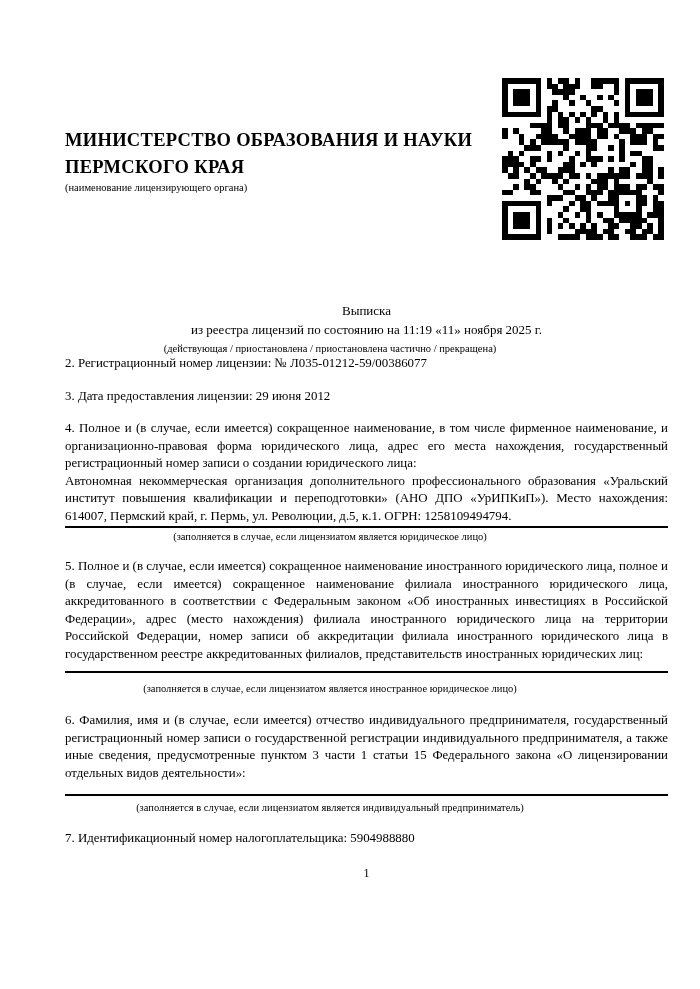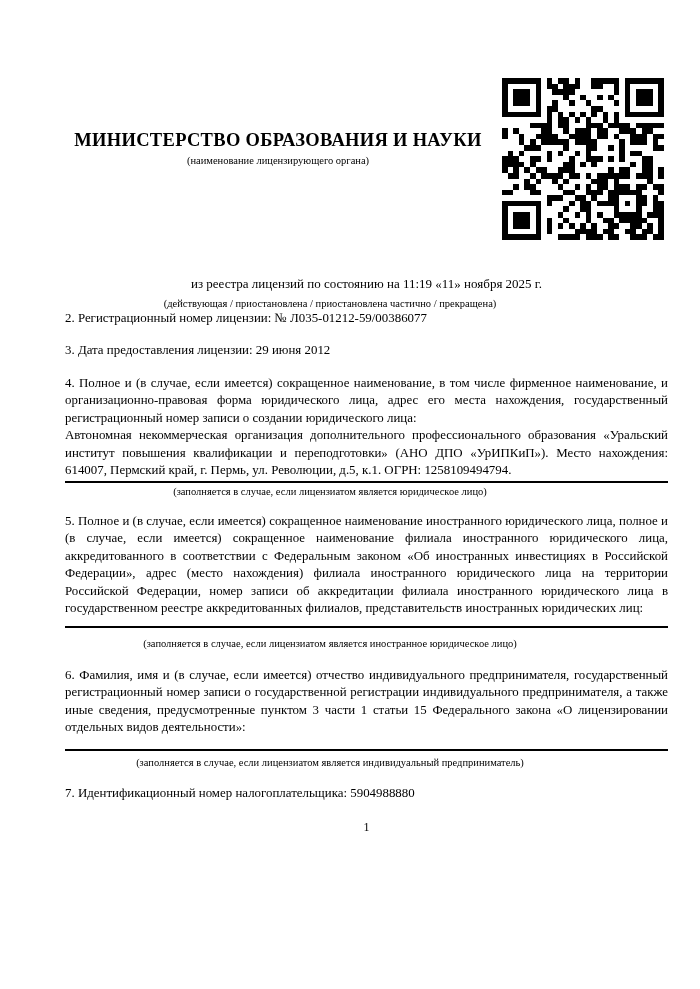--- a/index.html
+++ b/index.html
@@ -7,21 +7,21 @@
     position:relative;
     width:700px; height:989px;
     background:#ffffff;
     color:#000000;
     font-family:"Liberation Serif", serif;
     box-sizing:border-box;
     padding:0 32px 0 65px;
     overflow:hidden;
   }
   
-  .ministry { margin-top:127px; width:426px; text-align:center; }
+  .ministry { margin-top:127px; width:426px; text-align:left; }
   .ministry-line { font-size:18.5px; line-height:27px; font-weight:700; letter-spacing:.3px; white-space:nowrap; }
   .ministry-caption { font-size:10.5px; line-height:14px; }
   .qr-box { position:absolute; left:502px; top:78px; width:162px; height:162px; }
   .qr-box svg { width:162px; height:162px; display:block; }
 
   
   .doc-title { margin-top:107px; width:603px; text-align:center; font-size:13px; line-height:18.5px; }
 
   
   .item { width:603px; font-size:12.9px; line-height:17.5px; }
@@ -51,24 +51,26 @@
 <div class="page">
 
   <div class="qr-box">
     <svg id="qr-svg" viewBox="0 0 29 29" shape-rendering="crispEdges" xmlns="http://www.w3.org/2000/svg">
         <path d="M0 0h1v1h-1zM1 0h1v1h-1zM2 0h1v1h-1zM3 0h1v1h-1zM4 0h1v1h-1zM5 0h1v1h-1zM6 0h1v1h-1zM8 0h1v1h-1zM10 0h1v1h-1zM11 0h1v1h-1zM13 0h1v1h-1zM16 0h1v1h-1zM17 0h1v1h-1zM18 0h1v1h-1zM19 0h1v1h-1zM20 0h1v1h-1zM22 0h1v1h-1zM23 0h1v1h-1zM24 0h1v1h-1zM25 0h1v1h-1zM26 0h1v1h-1zM27 0h1v1h-1zM28 0h1v1h-1zM0 1h1v1h-1zM6 1h1v1h-1zM8 1h1v1h-1zM9 1h1v1h-1zM11 1h1v1h-1zM12 1h1v1h-1zM13 1h1v1h-1zM16 1h1v1h-1zM17 1h1v1h-1zM20 1h1v1h-1zM22 1h1v1h-1zM28 1h1v1h-1zM0 2h1v1h-1zM2 2h1v1h-1zM3 2h1v1h-1zM4 2h1v1h-1zM6 2h1v1h-1zM9 2h1v1h-1zM10 2h1v1h-1zM11 2h1v1h-1zM12 2h1v1h-1zM20 2h1v1h-1zM22 2h1v1h-1zM24 2h1v1h-1zM25 2h1v1h-1zM26 2h1v1h-1zM28 2h1v1h-1zM0 3h1v1h-1zM2 3h1v1h-1zM3 3h1v1h-1zM4 3h1v1h-1zM6 3h1v1h-1zM11 3h1v1h-1zM14 3h1v1h-1zM17 3h1v1h-1zM19 3h1v1h-1zM22 3h1v1h-1zM24 3h1v1h-1zM25 3h1v1h-1zM26 3h1v1h-1zM28 3h1v1h-1zM0 4h1v1h-1zM2 4h1v1h-1zM3 4h1v1h-1zM4 4h1v1h-1zM6 4h1v1h-1zM9 4h1v1h-1zM12 4h1v1h-1zM15 4h1v1h-1zM20 4h1v1h-1zM22 4h1v1h-1zM24 4h1v1h-1zM25 4h1v1h-1zM26 4h1v1h-1zM28 4h1v1h-1zM0 5h1v1h-1zM6 5h1v1h-1zM8 5h1v1h-1zM9 5h1v1h-1zM16 5h1v1h-1zM17 5h1v1h-1zM22 5h1v1h-1zM28 5h1v1h-1zM0 6h1v1h-1zM1 6h1v1h-1zM2 6h1v1h-1zM3 6h1v1h-1zM4 6h1v1h-1zM5 6h1v1h-1zM6 6h1v1h-1zM8 6h1v1h-1zM10 6h1v1h-1zM12 6h1v1h-1zM14 6h1v1h-1zM16 6h1v1h-1zM18 6h1v1h-1zM20 6h1v1h-1zM22 6h1v1h-1zM23 6h1v1h-1zM24 6h1v1h-1zM25 6h1v1h-1zM26 6h1v1h-1zM27 6h1v1h-1zM28 6h1v1h-1zM8 7h1v1h-1zM10 7h1v1h-1zM11 7h1v1h-1zM13 7h1v1h-1zM15 7h1v1h-1zM18 7h1v1h-1zM20 7h1v1h-1zM5 8h1v1h-1zM6 8h1v1h-1zM7 8h1v1h-1zM8 8h1v1h-1zM10 8h1v1h-1zM11 8h1v1h-1zM15 8h1v1h-1zM16 8h1v1h-1zM17 8h1v1h-1zM19 8h1v1h-1zM20 8h1v1h-1zM21 8h1v1h-1zM22 8h1v1h-1zM24 8h1v1h-1zM25 8h1v1h-1zM26 8h1v1h-1zM27 8h1v1h-1zM28 8h1v1h-1zM0 9h1v1h-1zM2 9h1v1h-1zM7 9h1v1h-1zM8 9h1v1h-1zM11 9h1v1h-1zM13 9h1v1h-1zM14 9h1v1h-1zM15 9h1v1h-1zM17 9h1v1h-1zM18 9h1v1h-1zM21 9h1v1h-1zM22 9h1v1h-1zM23 9h1v1h-1zM25 9h1v1h-1zM26 9h1v1h-1zM0 10h1v1h-1zM3 10h1v1h-1zM6 10h1v1h-1zM7 10h1v1h-1zM8 10h1v1h-1zM9 10h1v1h-1zM12 10h1v1h-1zM13 10h1v1h-1zM14 10h1v1h-1zM15 10h1v1h-1zM17 10h1v1h-1zM18 10h1v1h-1zM20 10h1v1h-1zM23 10h1v1h-1zM24 10h1v1h-1zM25 10h1v1h-1zM27 10h1v1h-1zM28 10h1v1h-1zM3 11h1v1h-1zM5 11h1v1h-1zM7 11h1v1h-1zM8 11h1v1h-1zM9 11h1v1h-1zM10 11h1v1h-1zM11 11h1v1h-1zM13 11h1v1h-1zM14 11h1v1h-1zM15 11h1v1h-1zM16 11h1v1h-1zM21 11h1v1h-1zM23 11h1v1h-1zM24 11h1v1h-1zM25 11h1v1h-1zM27 11h1v1h-1zM4 12h1v1h-1zM5 12h1v1h-1zM6 12h1v1h-1zM11 12h1v1h-1zM15 12h1v1h-1zM16 12h1v1h-1zM19 12h1v1h-1zM21 12h1v1h-1zM27 12h1v1h-1zM28 12h1v1h-1zM1 13h1v1h-1zM3 13h1v1h-1zM8 13h1v1h-1zM10 13h1v1h-1zM13 13h1v1h-1zM15 13h1v1h-1zM21 13h1v1h-1zM23 13h1v1h-1zM24 13h1v1h-1zM0 14h1v1h-1zM1 14h1v1h-1zM2 14h1v1h-1zM5 14h1v1h-1zM6 14h1v1h-1zM8 14h1v1h-1zM12 14h1v1h-1zM15 14h1v1h-1zM16 14h1v1h-1zM17 14h1v1h-1zM19 14h1v1h-1zM21 14h1v1h-1zM25 14h1v1h-1zM26 14h1v1h-1zM0 15h1v1h-1zM1 15h1v1h-1zM2 15h1v1h-1zM3 15h1v1h-1zM5 15h1v1h-1zM11 15h1v1h-1zM12 15h1v1h-1zM14 15h1v1h-1zM16 15h1v1h-1zM23 15h1v1h-1zM25 15h1v1h-1zM26 15h1v1h-1zM0 16h1v1h-1zM2 16h1v1h-1zM4 16h1v1h-1zM6 16h1v1h-1zM7 16h1v1h-1zM10 16h1v1h-1zM11 16h1v1h-1zM12 16h1v1h-1zM19 16h1v1h-1zM21 16h1v1h-1zM22 16h1v1h-1zM25 16h1v1h-1zM26 16h1v1h-1zM28 16h1v1h-1zM1 17h1v1h-1zM2 17h1v1h-1zM5 17h1v1h-1zM7 17h1v1h-1zM8 17h1v1h-1zM9 17h1v1h-1zM10 17h1v1h-1zM12 17h1v1h-1zM13 17h1v1h-1zM15 17h1v1h-1zM17 17h1v1h-1zM18 17h1v1h-1zM19 17h1v1h-1zM20 17h1v1h-1zM21 17h1v1h-1zM22 17h1v1h-1zM24 17h1v1h-1zM25 17h1v1h-1zM26 17h1v1h-1zM28 17h1v1h-1zM4 18h1v1h-1zM6 18h1v1h-1zM9 18h1v1h-1zM11 18h1v1h-1zM16 18h1v1h-1zM17 18h1v1h-1zM18 18h1v1h-1zM20 18h1v1h-1zM26 18h1v1h-1zM2 19h1v1h-1zM4 19h1v1h-1zM5 19h1v1h-1zM10 19h1v1h-1zM13 19h1v1h-1zM15 19h1v1h-1zM17 19h1v1h-1zM18 19h1v1h-1zM20 19h1v1h-1zM21 19h1v1h-1zM22 19h1v1h-1zM24 19h1v1h-1zM25 19h1v1h-1zM27 19h1v1h-1zM28 19h1v1h-1zM0 20h1v1h-1zM1 20h1v1h-1zM5 20h1v1h-1zM6 20h1v1h-1zM11 20h1v1h-1zM12 20h1v1h-1zM15 20h1v1h-1zM16 20h1v1h-1zM17 20h1v1h-1zM19 20h1v1h-1zM20 20h1v1h-1zM21 20h1v1h-1zM22 20h1v1h-1zM23 20h1v1h-1zM24 20h1v1h-1zM28 20h1v1h-1zM8 21h1v1h-1zM9 21h1v1h-1zM10 21h1v1h-1zM13 21h1v1h-1zM14 21h1v1h-1zM16 21h1v1h-1zM19 21h1v1h-1zM20 21h1v1h-1zM24 21h1v1h-1zM25 21h1v1h-1zM27 21h1v1h-1zM0 22h1v1h-1zM1 22h1v1h-1zM2 22h1v1h-1zM3 22h1v1h-1zM4 22h1v1h-1zM5 22h1v1h-1zM6 22h1v1h-1zM8 22h1v1h-1zM12 22h1v1h-1zM14 22h1v1h-1zM15 22h1v1h-1zM17 22h1v1h-1zM18 22h1v1h-1zM19 22h1v1h-1zM20 22h1v1h-1zM22 22h1v1h-1zM24 22h1v1h-1zM25 22h1v1h-1zM27 22h1v1h-1zM28 22h1v1h-1zM0 23h1v1h-1zM6 23h1v1h-1zM11 23h1v1h-1zM14 23h1v1h-1zM15 23h1v1h-1zM20 23h1v1h-1zM24 23h1v1h-1zM27 23h1v1h-1zM28 23h1v1h-1zM0 24h1v1h-1zM2 24h1v1h-1zM3 24h1v1h-1zM4 24h1v1h-1zM6 24h1v1h-1zM10 24h1v1h-1zM13 24h1v1h-1zM15 24h1v1h-1zM17 24h1v1h-1zM20 24h1v1h-1zM21 24h1v1h-1zM22 24h1v1h-1zM23 24h1v1h-1zM24 24h1v1h-1zM26 24h1v1h-1zM27 24h1v1h-1zM28 24h1v1h-1zM0 25h1v1h-1zM2 25h1v1h-1zM3 25h1v1h-1zM4 25h1v1h-1zM6 25h1v1h-1zM8 25h1v1h-1zM11 25h1v1h-1zM15 25h1v1h-1zM18 25h1v1h-1zM19 25h1v1h-1zM21 25h1v1h-1zM22 25h1v1h-1zM23 25h1v1h-1zM24 25h1v1h-1zM25 25h1v1h-1zM28 25h1v1h-1zM0 26h1v1h-1zM2 26h1v1h-1zM3 26h1v1h-1zM4 26h1v1h-1zM6 26h1v1h-1zM8 26h1v1h-1zM10 26h1v1h-1zM12 26h1v1h-1zM14 26h1v1h-1zM16 26h1v1h-1zM19 26h1v1h-1zM20 26h1v1h-1zM23 26h1v1h-1zM24 26h1v1h-1zM26 26h1v1h-1zM28 26h1v1h-1zM0 27h1v1h-1zM6 27h1v1h-1zM8 27h1v1h-1zM13 27h1v1h-1zM14 27h1v1h-1zM15 27h1v1h-1zM16 27h1v1h-1zM18 27h1v1h-1zM19 27h1v1h-1zM22 27h1v1h-1zM23 27h1v1h-1zM25 27h1v1h-1zM26 27h1v1h-1zM28 27h1v1h-1zM0 28h1v1h-1zM1 28h1v1h-1zM2 28h1v1h-1zM3 28h1v1h-1zM4 28h1v1h-1zM5 28h1v1h-1zM6 28h1v1h-1zM10 28h1v1h-1zM11 28h1v1h-1zM12 28h1v1h-1zM13 28h1v1h-1zM15 28h1v1h-1zM16 28h1v1h-1zM17 28h1v1h-1zM19 28h1v1h-1zM20 28h1v1h-1zM23 28h1v1h-1zM24 28h1v1h-1zM25 28h1v1h-1zM27 28h1v1h-1zM28 28h1v1h-1z" fill="#000000"></path>
       </svg>
   </div>
 
   <div class="ministry">
     <div class="ministry-line">МИНИСТЕРСТВО ОБРАЗОВАНИЯ И НАУКИ</div>
+    <div class="ministry-line">ПЕРМСКОГО КРАЯ</div>
     <div class="ministry-caption">(наименование лицензирующего органа)</div>
   </div>
 
   <div class="doc-title">
+    <div>Выписка</div>
     <div>из реестра лицензий по состоянию на 11:19 «11» ноября 2025 г.</div>
   </div>
 
   <div class="cap cap1">(действующая / приостановлена / приостановлена частично / прекращена)</div>
 
   <div class="item i2">2. Регистрационный номер лицензии: № Л035-01212-59/00386077</div>
 
   <div class="item i3">3. Дата предоставления лицензии: 29 июня 2012</div>
 
   <div class="item i4 just">4. Полное и (в случае, если имеется) сокращенное наименование, в том числе фирменное наименование, и организационно-правовая форма юридического лица, адрес его места нахождения, государственный регистрационный номер записи о создании юридического лица:</div>

